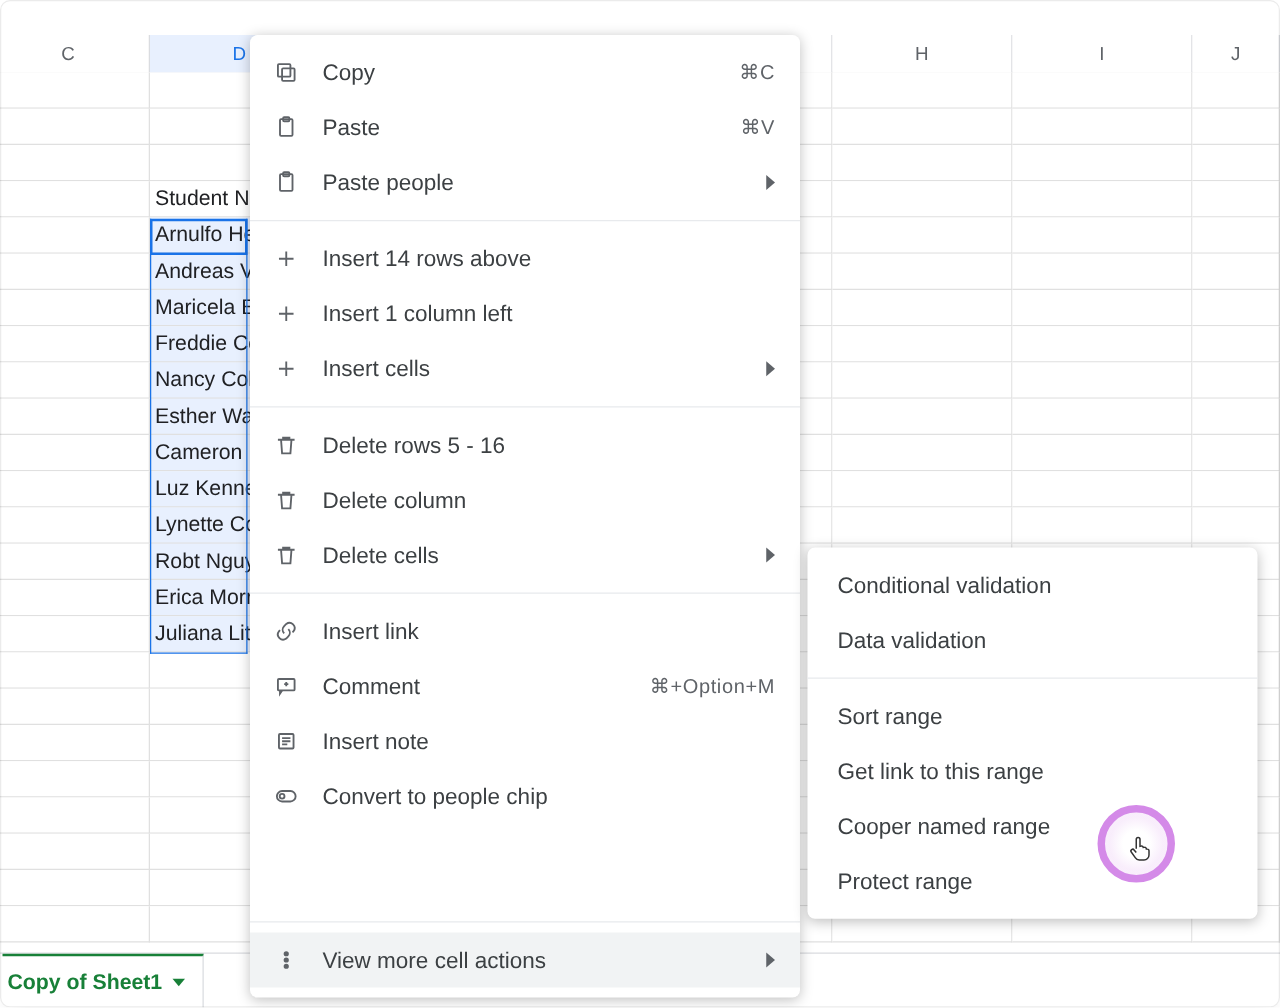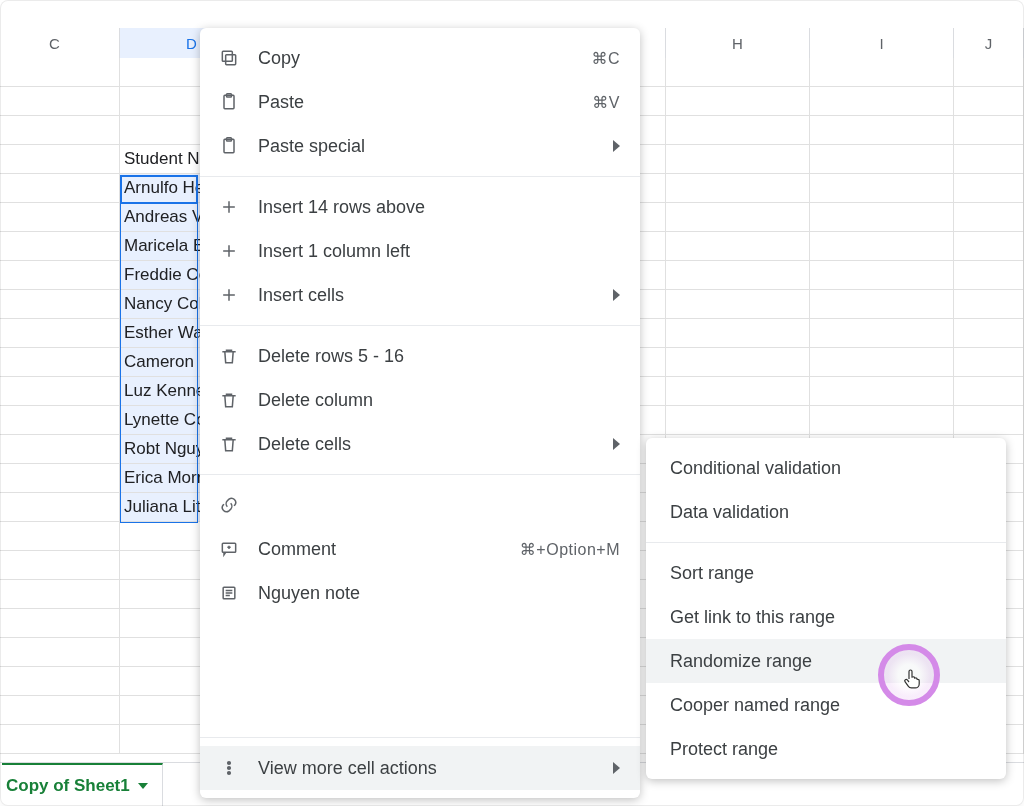--- a/index.html
+++ b/index.html
@@ -489,21 +489,21 @@
       <span class="label">Paste</span>
       <span class="shortcut">⌘V</span>
     </div>
     <div class="menu-item">
       <span class="icon">
         <svg viewBox="0 0 24 24" width="20" height="20">
             <rect x="6" y="4" width="12" height="16" rx="1"></rect>
             <rect x="9" y="2" width="6" height="4" rx="1"></rect>
           </svg>
       </span>
-      <span class="label">Paste special</span>
+      <span class="label">Paste people</span>
       <span class="chevron"></span>
     </div>
 
     <div class="menu-divider"></div>
 
     <div class="menu-item">
       <span class="icon">
         <svg viewBox="0 0 24 24" width="20" height="20">
             <path d="M12 5v14M5 12h14"></path>
           </svg>
@@ -557,39 +557,49 @@
     </div>
 
     <div class="menu-divider"></div>
 
     <div class="menu-item">
       <span class="icon">
         <svg viewBox="0 0 24 24" width="20" height="20">
             <path d="M10 14a5 5 0 0 1 0-7l2-2a5 5 0 0 1 7 7l-1 1M14 10a5 5 0 0 1 0 7l-2 2a5 5 0 0 1-7-7l1-1"></path>
           </svg>
       </span>
+      <span class="label">Insert link</span>
     </div>
     <div class="menu-item">
       <span class="icon">
         <svg viewBox="0 0 24 24" width="20" height="20">
             <rect x="4" y="5" width="16" height="11" rx="1"></rect>
             <path d="M8 16l-2 3v-3M10 10h4M12 8v4"></path>
           </svg>
       </span>
       <span class="label">Comment</span>
       <span class="shortcut">⌘+Option+M</span>
     </div>
     <div class="menu-item">
       <span class="icon">
         <svg viewBox="0 0 24 24" width="20" height="20">
             <rect x="5" y="5" width="14" height="14" rx="1"></rect>
             <path d="M8 9h8M8 12h8M8 15h5"></path>
           </svg>
       </span>
-      <span class="label">Nguyen note</span>
+      <span class="label">Insert note</span>
+    </div>
+    <div class="menu-item">
+      <span class="icon">
+        <svg viewBox="0 0 24 24" width="20" height="20">
+            <rect x="3" y="7" width="18" height="10" rx="5"></rect>
+            <circle cx="8" cy="12" r="2.3"></circle>
+          </svg>
+      </span>
+      <span class="label">Convert to people chip</span>
     </div>
 
     <div class="menu-spacer"></div>
     <div class="menu-divider"></div>
 
     <div class="menu-item hover">
       <span class="icon">
         <svg viewBox="0 0 24 24" width="20" height="20">
             <circle cx="12" cy="6" r="1.6" fill="#5f6368"></circle>
             <circle cx="12" cy="12" r="1.6" fill="#5f6368"></circle>
@@ -608,23 +618,20 @@
   </div>
   <div class="menu-item">
     <span class="label">Data validation</span>
   </div>
   <div class="menu-divider"></div>
   <div class="menu-item">
     <span class="label">Sort range</span>
   </div>
   <div class="menu-item">
     <span class="label">Get link to this range</span>
-  </div>
-  <div class="menu-item hover">
-    <span class="label">Randomize range</span>
   </div>
   <div class="menu-item">
     <span class="label">Cooper named range</span>
   </div>
   <div class="menu-item">
     <span class="label">Protect range</span>
   </div>
 </div>
 
 <div class="cursor-ring" style="top:644px; left:878px;"></div>

